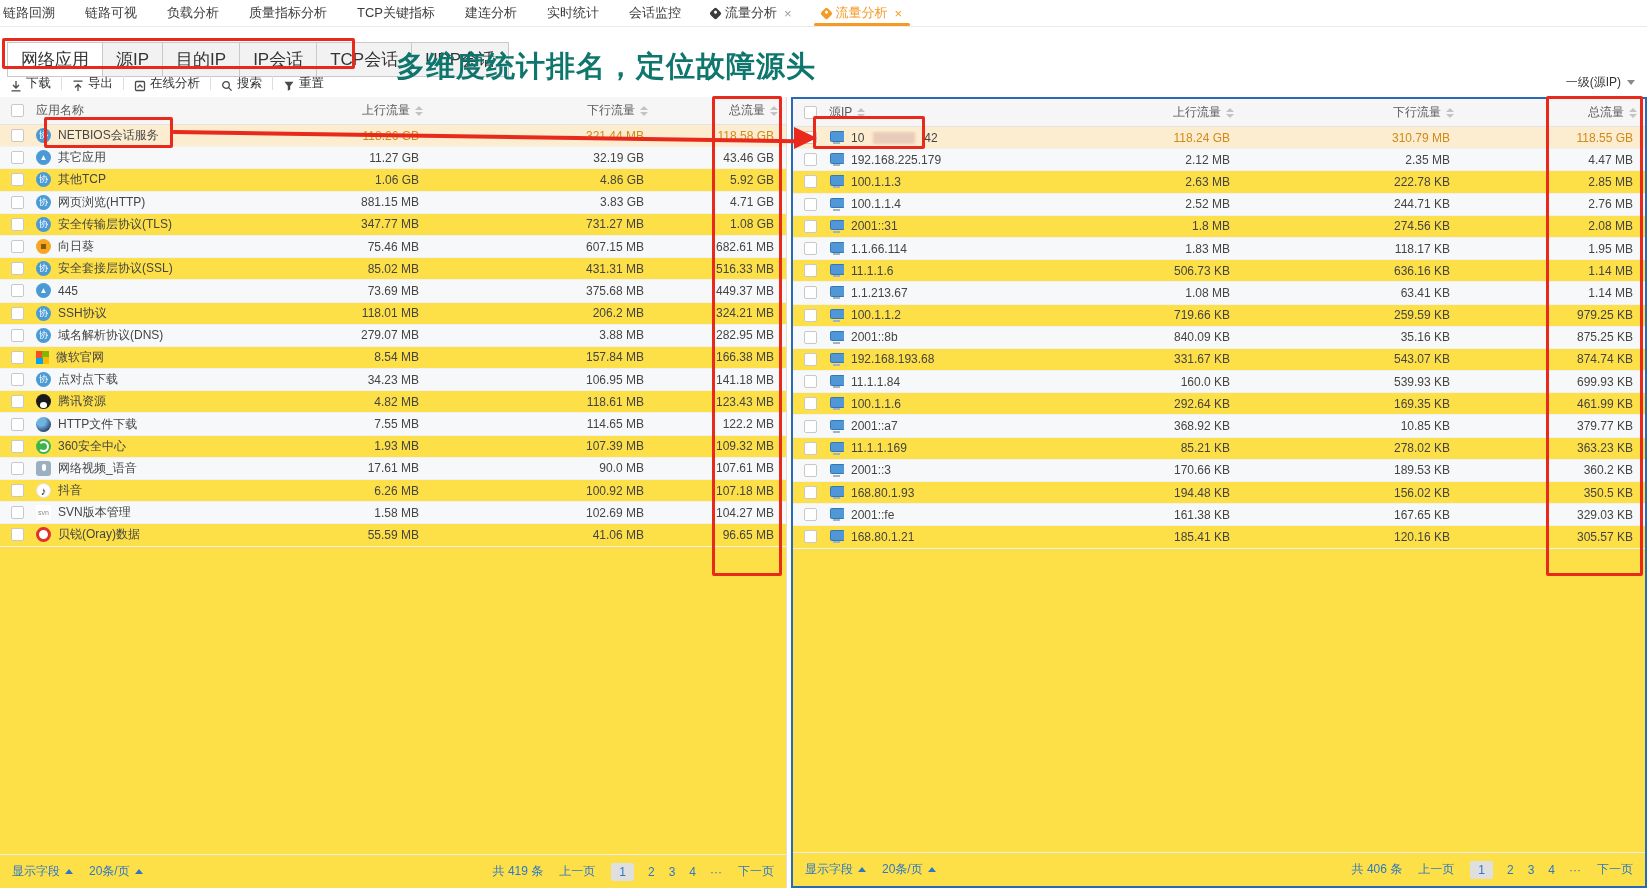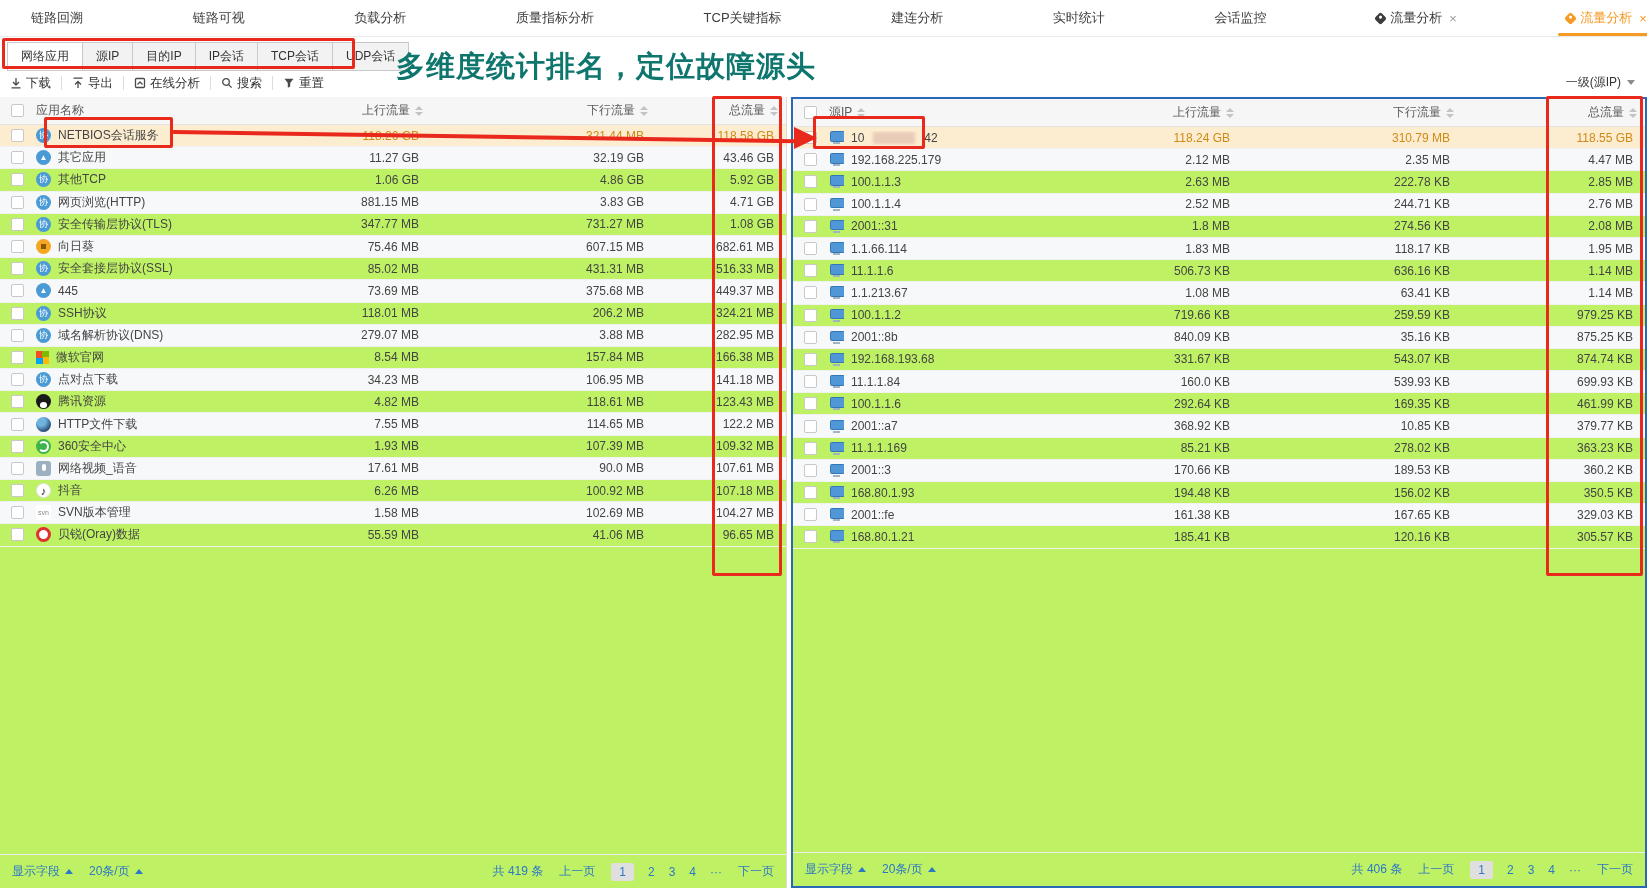--- a/index.html
+++ b/index.html
@@ -1,55 +1,55 @@
 <!DOCTYPE html>
 <html><head>
 <meta charset="utf-8">
 <style>
   * { margin:0; padding:0; box-sizing:border-box; }
   html,body { width:1647px; height:888px; overflow:hidden; background:#fff;
     font-family:"Liberation Sans","DejaVu Sans",sans-serif; }
   body { position:relative; }
 
   
-  .tabbar { display:flex; align-items:stretch; height:37px; padding-left:31px; gap:30px;
-    background:#fff; border-bottom:1px solid #e9e9e9;justify-content:space-between; }
+  .tabbar { display:flex; align-items:stretch; height:27px; padding-left:3px; gap:30px;
+    background:#fff; border-bottom:1px solid #e9e9e9; }
   .tab { display:flex; align-items:center; gap:5px; font-size:13px; color:#3c3c3c;
     position:relative; cursor:pointer; white-space:nowrap; }
   .tab.active { color:#f59a23; }
   .tab.active::after { content:""; position:absolute; left:-8px; right:-8px; bottom:0;
     height:3px; background:#f59a23; border-radius:2px; }
   .tag-icon { width:9px; height:9px; transform:rotate(45deg); background:currentColor;
     border-radius:2px 2px 2px 2px; position:relative; display:inline-block; flex:none; }
   .tag-icon::after { content:""; position:absolute; width:3px; height:3px; border-radius:50%;
     background:#fff; top:1.5px; left:1.5px; }
   .tab-close { font-size:13px; color:#9a9a9a; margin-left:2px; line-height:1; }
   .tab.active .tab-close { color:#f59a23; }
 
   
   .subtabs { position:absolute; left:8px; top:42px; display:flex; z-index:5; }
-  .subtab { padding:5px 13px; font-size:12px; color:#333; background:#f2f2f2;
+  .subtab { padding:5px 13px; font-size:17px; color:#333; background:#f2f2f2;
     border:1px solid #c9c9c9; margin-left:-1px; cursor:pointer; white-space:nowrap; }
   .subtab.active { background:#fff; }
 
   
   .toolbar { position:absolute; left:10px; top:73px; display:flex; align-items:center;
     height:20px; font-size:12.5px; color:#333; z-index:5; }
-  .tool { display:flex; align-items:center; gap:4px; cursor:pointer; padding:0 10px; }
+  .tool { display:flex; align-items:flex-end; gap:4px; cursor:pointer; padding:0 10px; }
   .tool:first-child { padding-left:0; }
   .tool svg { display:block; }
   .tool-sep { width:1px; height:14px; background:#ddd; }
   .level-select { position:absolute; right:12px; top:74px; font-size:12px; color:#333;
     display:flex; align-items:center; gap:6px; cursor:pointer; z-index:5;justify-content:center; }
   .caret-down { width:0; height:0; border-left:4px solid transparent;
     border-right:4px solid transparent; border-top:5px solid #8a8a8a; }
 
   
   .panels { position:absolute; left:0; top:97px; width:1647px; height:791px; display:flex; }
-  .panel { display:flex; flex-direction:column; background:#bef264; }
+  .panel { display:flex; flex-direction:column; background:#fde047; }
   .panel-left { width:787px; border-right:1px solid #dcdcdc; }
   .panel-gap { width:4px; }
   .panel-right { flex:1; border:2px solid #2a69b5; }
 
   .thead { display:flex; align-items:center; height:28px; background:#f6f6f7;
     border-bottom:1px solid #e3e3e3; font-size:12px; color:#5a5a5a; flex:none; }
   .tbody { flex:none; }
   .tr { display:flex; align-items:center; height:22.2px; font-size:12px; color:#444;
     border-bottom:1px solid #f1f1f1; cursor:pointer; }
   .tr:nth-child(even) { background:#f7f8f9; }

